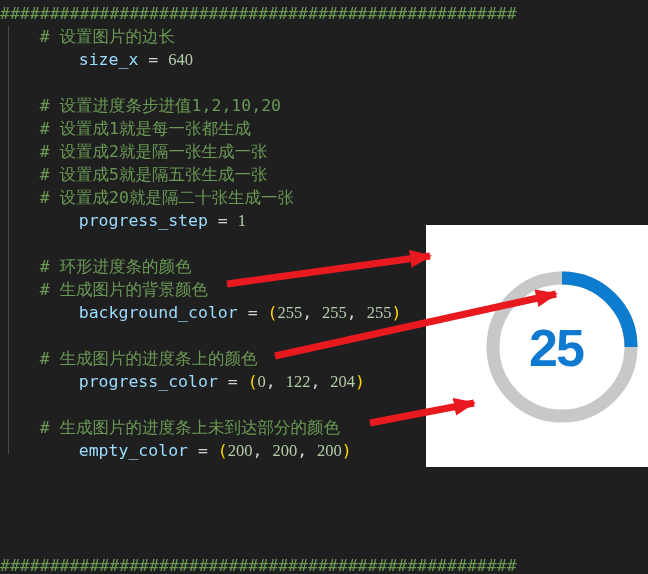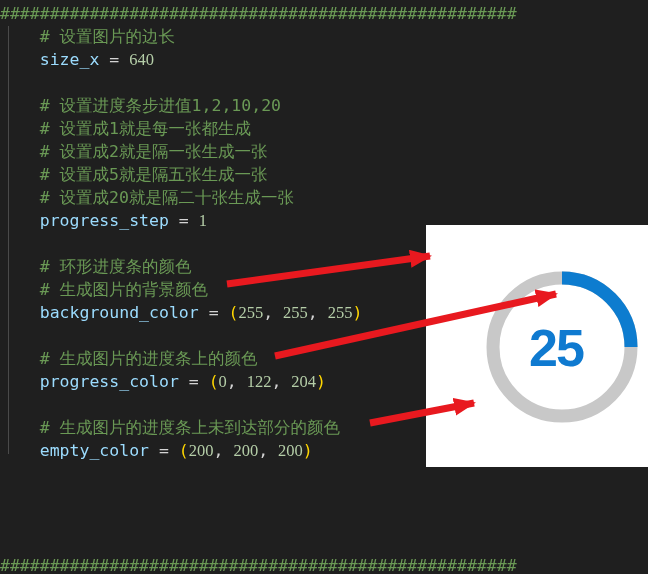--- a/index.html
+++ b/index.html
@@ -12,21 +12,21 @@
   .indent-guide{
     position:absolute;left:8px;top:26px;width:1px;height:428px;
     background:#4a4a4a;
   }
   .code{
     position:absolute;left:0;top:2px;width:648px;
     font-size:16.5px;line-height:23px;white-space:pre;
   }
   .code-line{height:23px;}
   .tok-comment{color:#6a9955;}
-  .tok-var{color:#9cdcfe;}
+  .tok-var{color:#9cdcfe;margin-left:39px;}
   .tok-op{color:#d4d4d4;}
   .tok-num{color:#b5cea8;font-family:Liberation Serif, serif;}
   .tok-paren{color:#ffd700;}
   .tok-plain{color:#d4d4d4;}
   .overlay-image{
     position:absolute;left:408px;top:225px;width:282px;height:242px;
     background:#ffffff;
     margin-left:18px;
   }
   .ring-svg{position:absolute;left:0;top:0;}

